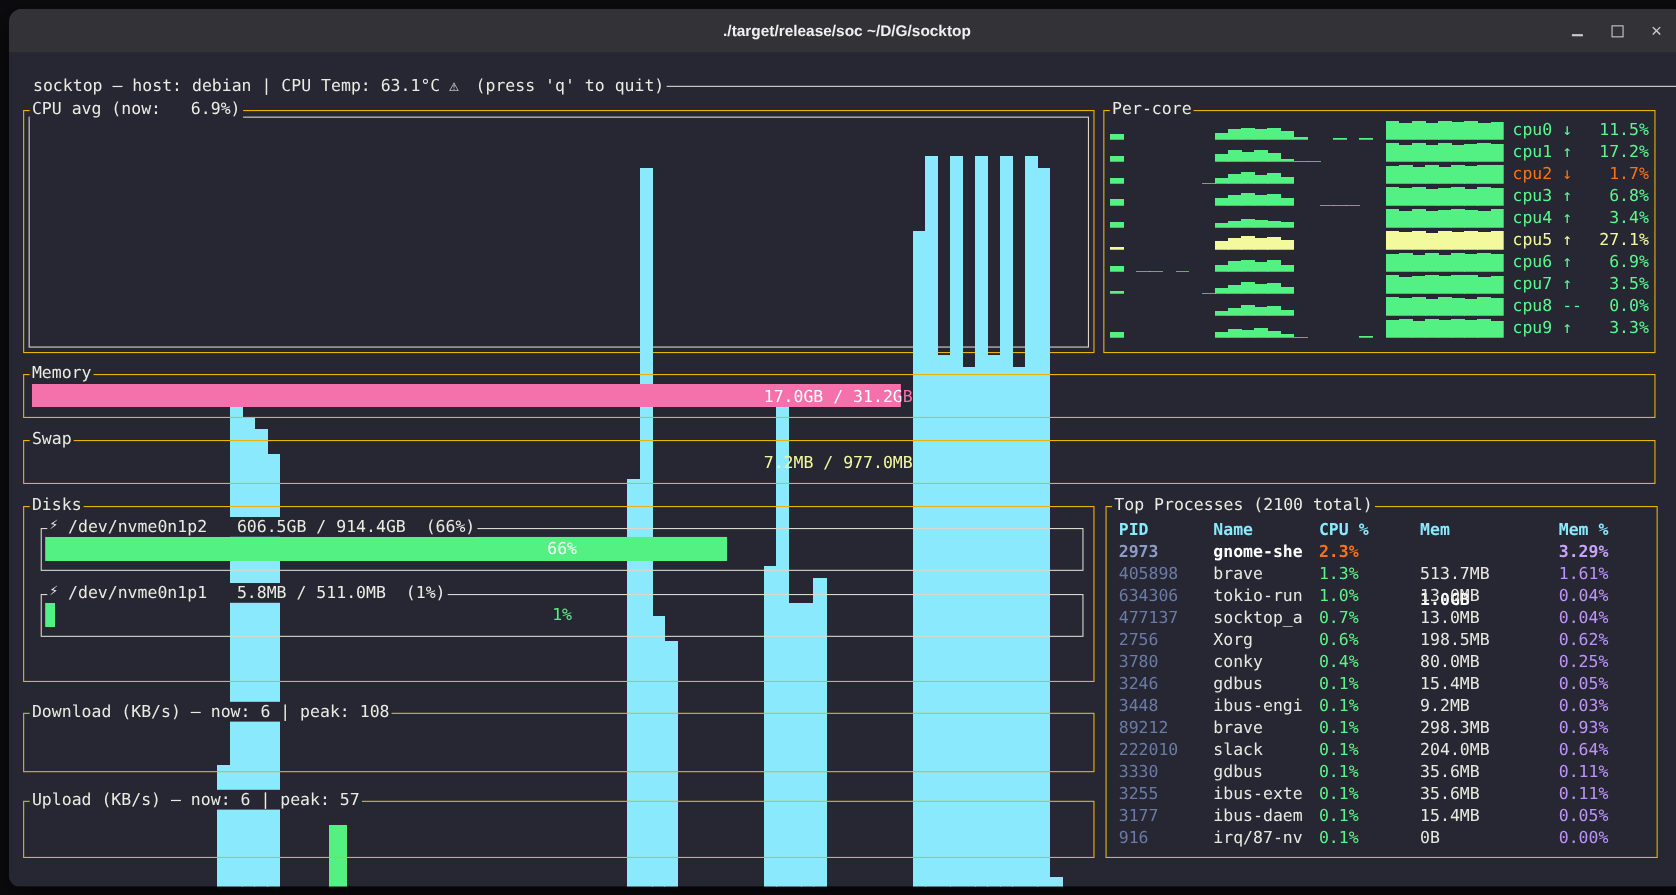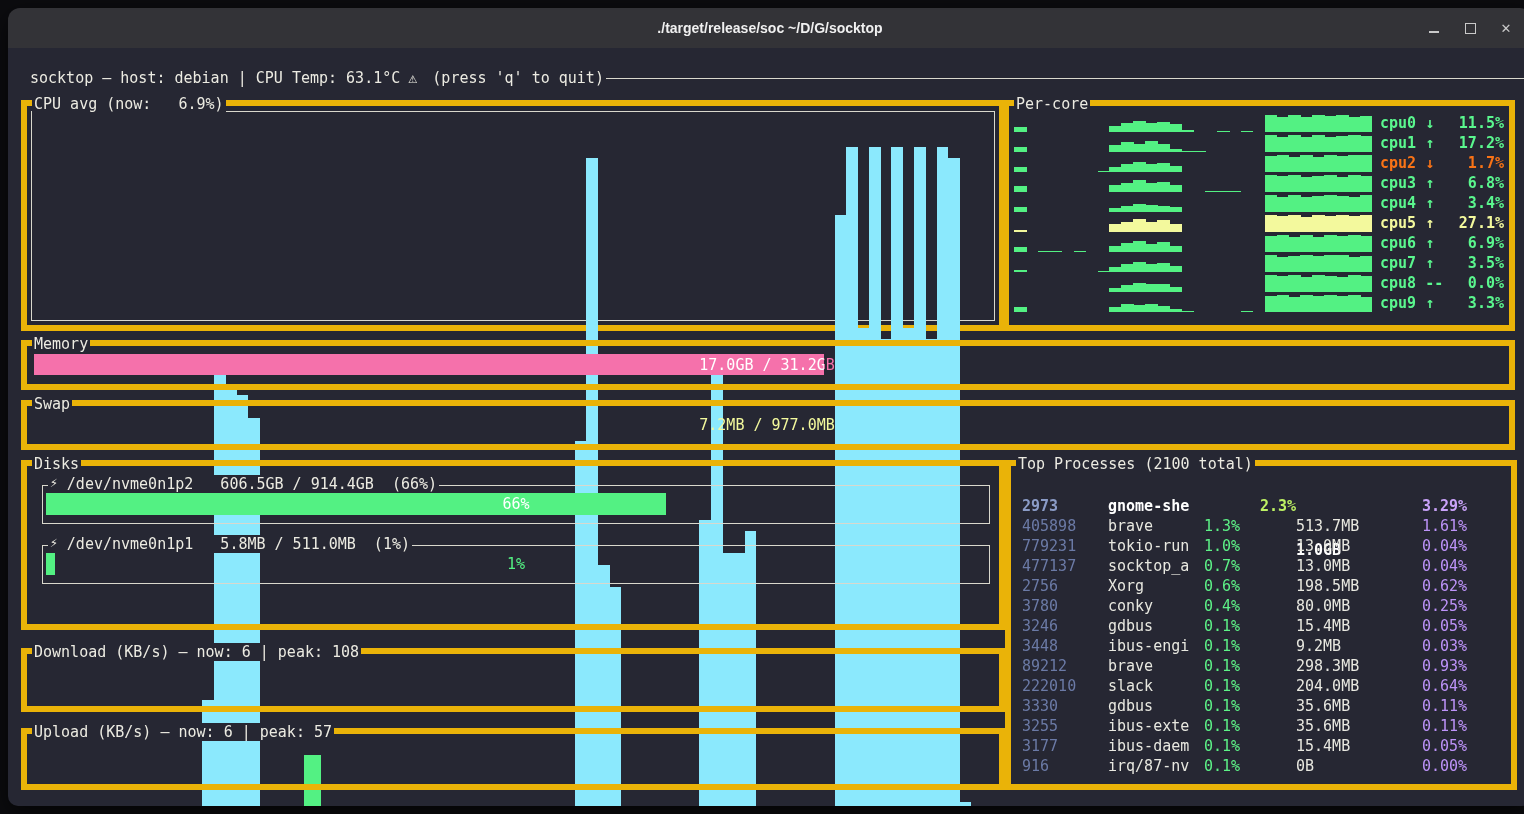--- a/index.html
+++ b/index.html
@@ -12,45 +12,45 @@
   .controls{position:absolute;right:10px;top:3px;height:34px;display:flex;align-items:center;gap:4px;}
   .wbtn{width:32px;height:32px;display:flex;align-items:center;justify-content:center;border-radius:16px;}
   .glyph-min{width:10px;height:2px;background:#c9c9c9;margin-top:8px;}
   .glyph-max{width:9px;height:9px;border:1.5px solid #c9c9c9;}
   .glyph-close{color:#c9c9c9;font-size:13px;line-height:13px;}
   .term{position:absolute;left:0;top:40px;right:0;bottom:0;background:#262733;
         font-family:"DejaVu Sans Mono","Liberation Mono",monospace;font-size:15px;color:#ecebe2;}
   .hdr{position:absolute;left:10px;top:20px;right:8px;height:20px;display:flex;align-items:center;white-space:pre;margin-left:12px;}
   .hdr .rule{flex:1;border-top:1px solid #d9d8cd;margin-left:2px;}
   .warn{padding:0 6px 0 8px;}
-  .panel{position:absolute;border:6px solid #eab308;}
+  .panel{position:absolute;border:1px solid #eab308;}
   .ptitle{position:absolute;top:-11px;left:5px;background:#262733;padding:0 2px;white-space:pre;color:#ecebe2;z-index:2;}
   .cpu-inner{position:absolute;left:4px;top:5px;right:4px;bottom:4px;border:1px solid #d9d8cd;}
   .chart{position:absolute;left:1px;right:1px;bottom:1px;top:1px;}
   .cores{position:absolute;left:5px;top:7px;right:5px;}
   .core-row{height:20px;display:flex;align-items:center;}
   .spark{flex:1;height:17px;margin:1px 8px 0 0;}
-  .core-label{width:124px;display:flex;font-weight:bold;white-space:pre;}
+  .core-label{width:124px;display:flex;font-weight:normal;white-space:pre;}
   .core-label .arrow{margin-left:9px;}
   .core-label .val{margin-left:auto;text-align:center;}
   .hbar{position:relative;height:21px;margin:8px 7px 0 7px;overflow:hidden;}
   .hbar-text{position:absolute;top:0;left:0;width:var(--bw);text-align:center;line-height:22px;white-space:pre;}
   .hbar-fill{position:absolute;top:0;bottom:0;left:0;overflow:hidden;}
   .subpanel{position:absolute;left:15px;width:946px;height:37px;border:1px solid #d9d8cd;}
   .subtitle{position:absolute;top:-11px;left:5px;background:#262733;padding:0 2px;white-space:pre;color:#ecebe2;
             display:flex;gap:9px;z-index:2;}
   .bolt{font-size:13px;}
   .sub-bar{position:relative;height:22px;margin:7px 3px 0 3px;overflow:hidden;}
   .proc-grid{display:grid;grid-template-columns:86px 96px 92px 126px 1fr;padding-left:11px;line-height:20px;height:20px;white-space:pre;}
   .proc-head{position:absolute;left:0;right:2px;top:10px;font-weight:bold;color:#8be9fd;}
   .proc-rows{position:absolute;left:0;right:2px;top:30px;}
   .c-pid{color:#6b7aa6;} .c-cpu{color:#5df287;} .c-mem{color:#e8e8e0;} .c-memp{color:#bd93f9;} .c-name{color:#e8e8e0;}
   .proc-row.bold{font-weight:bold;}
   .proc-row.bold .c-pid{color:#8b9cc7;} .proc-row.bold .c-name{color:#ffffff;}
-  .proc-row.bold .c-cpu{color:#bef264;text-align:right;} .proc-row.bold .c-mem{color:#ffffff;margin-top:44px;} .proc-row.bold .c-memp{color:#c9a2f9;}
+  .proc-row.bold .c-cpu{color:#f97316;} .proc-row.bold .c-mem{color:#ffffff;margin-top:44px;} .proc-row.bold .c-memp{color:#c9a2f9;}
 </style>
 </head>
 <body>
 
 <div class="window">
   <div class="titlebar">
     <div class="title">./target/release/soc ~/D/G/socktop</div>
     <div class="controls">
       <div class="wbtn">
           <span class="glyph-min"></span>
@@ -562,24 +562,31 @@
           <rect x="55" y="48.33" width="1.06" height="51.67" fill="#bd93f9" shape-rendering="crispEdges"></rect>
           <rect x="56" y="56.67" width="1.06" height="43.33" fill="#bd93f9" shape-rendering="crispEdges"></rect>
           <rect x="57" y="63.33" width="1.06" height="36.67" fill="#bd93f9" shape-rendering="crispEdges"></rect>
           <rect x="58" y="60.00" width="1.06" height="40.00" fill="#bd93f9" shape-rendering="crispEdges"></rect>
           <rect x="59" y="63.33" width="1.06" height="36.67" fill="#bd93f9" shape-rendering="crispEdges"></rect>
         </svg>
     </div>
 
     <div class="panel" style="left:997px;top:412px;width:500px;height:318px;">
       <span class="ptitle">Top Processes (2100 total)</span>
+      <div class="proc-grid proc-head">
+        <span>PID</span>
+        <span>Name</span>
+        <span>CPU %</span>
+        <span>Mem</span>
+        <span>Mem %</span>
+      </div>
       <div class="proc-rows" id="proc-rows">
           <div class="proc-grid proc-row bold"><span class="c-pid">2973</span><span class="c-name">gnome-she</span><span class="c-cpu">2.3%</span><span class="c-mem">1.0GB</span><span class="c-memp">3.29%</span></div>
           <div class="proc-grid proc-row"><span class="c-pid">405898</span><span class="c-name">brave</span><span class="c-cpu">1.3%</span><span class="c-mem">513.7MB</span><span class="c-memp">1.61%</span></div>
-          <div class="proc-grid proc-row"><span class="c-pid">779231</span><span class="c-name">tokio-run</span><span class="c-cpu">1.0%</span><span class="c-mem">13.0MB</span><span class="c-memp">0.04%</span></div>
+          <div class="proc-grid proc-row"><span class="c-pid">634306</span><span class="c-name">tokio-run</span><span class="c-cpu">1.0%</span><span class="c-mem">13.0MB</span><span class="c-memp">0.04%</span></div>
           <div class="proc-grid proc-row"><span class="c-pid">477137</span><span class="c-name">socktop_a</span><span class="c-cpu">0.7%</span><span class="c-mem">13.0MB</span><span class="c-memp">0.04%</span></div>
           <div class="proc-grid proc-row"><span class="c-pid">2756</span><span class="c-name">Xorg</span><span class="c-cpu">0.6%</span><span class="c-mem">198.5MB</span><span class="c-memp">0.62%</span></div>
           <div class="proc-grid proc-row"><span class="c-pid">3780</span><span class="c-name">conky</span><span class="c-cpu">0.4%</span><span class="c-mem">80.0MB</span><span class="c-memp">0.25%</span></div>
           <div class="proc-grid proc-row"><span class="c-pid">3246</span><span class="c-name">gdbus</span><span class="c-cpu">0.1%</span><span class="c-mem">15.4MB</span><span class="c-memp">0.05%</span></div>
           <div class="proc-grid proc-row"><span class="c-pid">3448</span><span class="c-name">ibus-engi</span><span class="c-cpu">0.1%</span><span class="c-mem">9.2MB</span><span class="c-memp">0.03%</span></div>
           <div class="proc-grid proc-row"><span class="c-pid">89212</span><span class="c-name">brave</span><span class="c-cpu">0.1%</span><span class="c-mem">298.3MB</span><span class="c-memp">0.93%</span></div>
           <div class="proc-grid proc-row"><span class="c-pid">222010</span><span class="c-name">slack</span><span class="c-cpu">0.1%</span><span class="c-mem">204.0MB</span><span class="c-memp">0.64%</span></div>
           <div class="proc-grid proc-row"><span class="c-pid">3330</span><span class="c-name">gdbus</span><span class="c-cpu">0.1%</span><span class="c-mem">35.6MB</span><span class="c-memp">0.11%</span></div>
           <div class="proc-grid proc-row"><span class="c-pid">3255</span><span class="c-name">ibus-exte</span><span class="c-cpu">0.1%</span><span class="c-mem">35.6MB</span><span class="c-memp">0.11%</span></div>
           <div class="proc-grid proc-row"><span class="c-pid">3177</span><span class="c-name">ibus-daem</span><span class="c-cpu">0.1%</span><span class="c-mem">15.4MB</span><span class="c-memp">0.05%</span></div>

